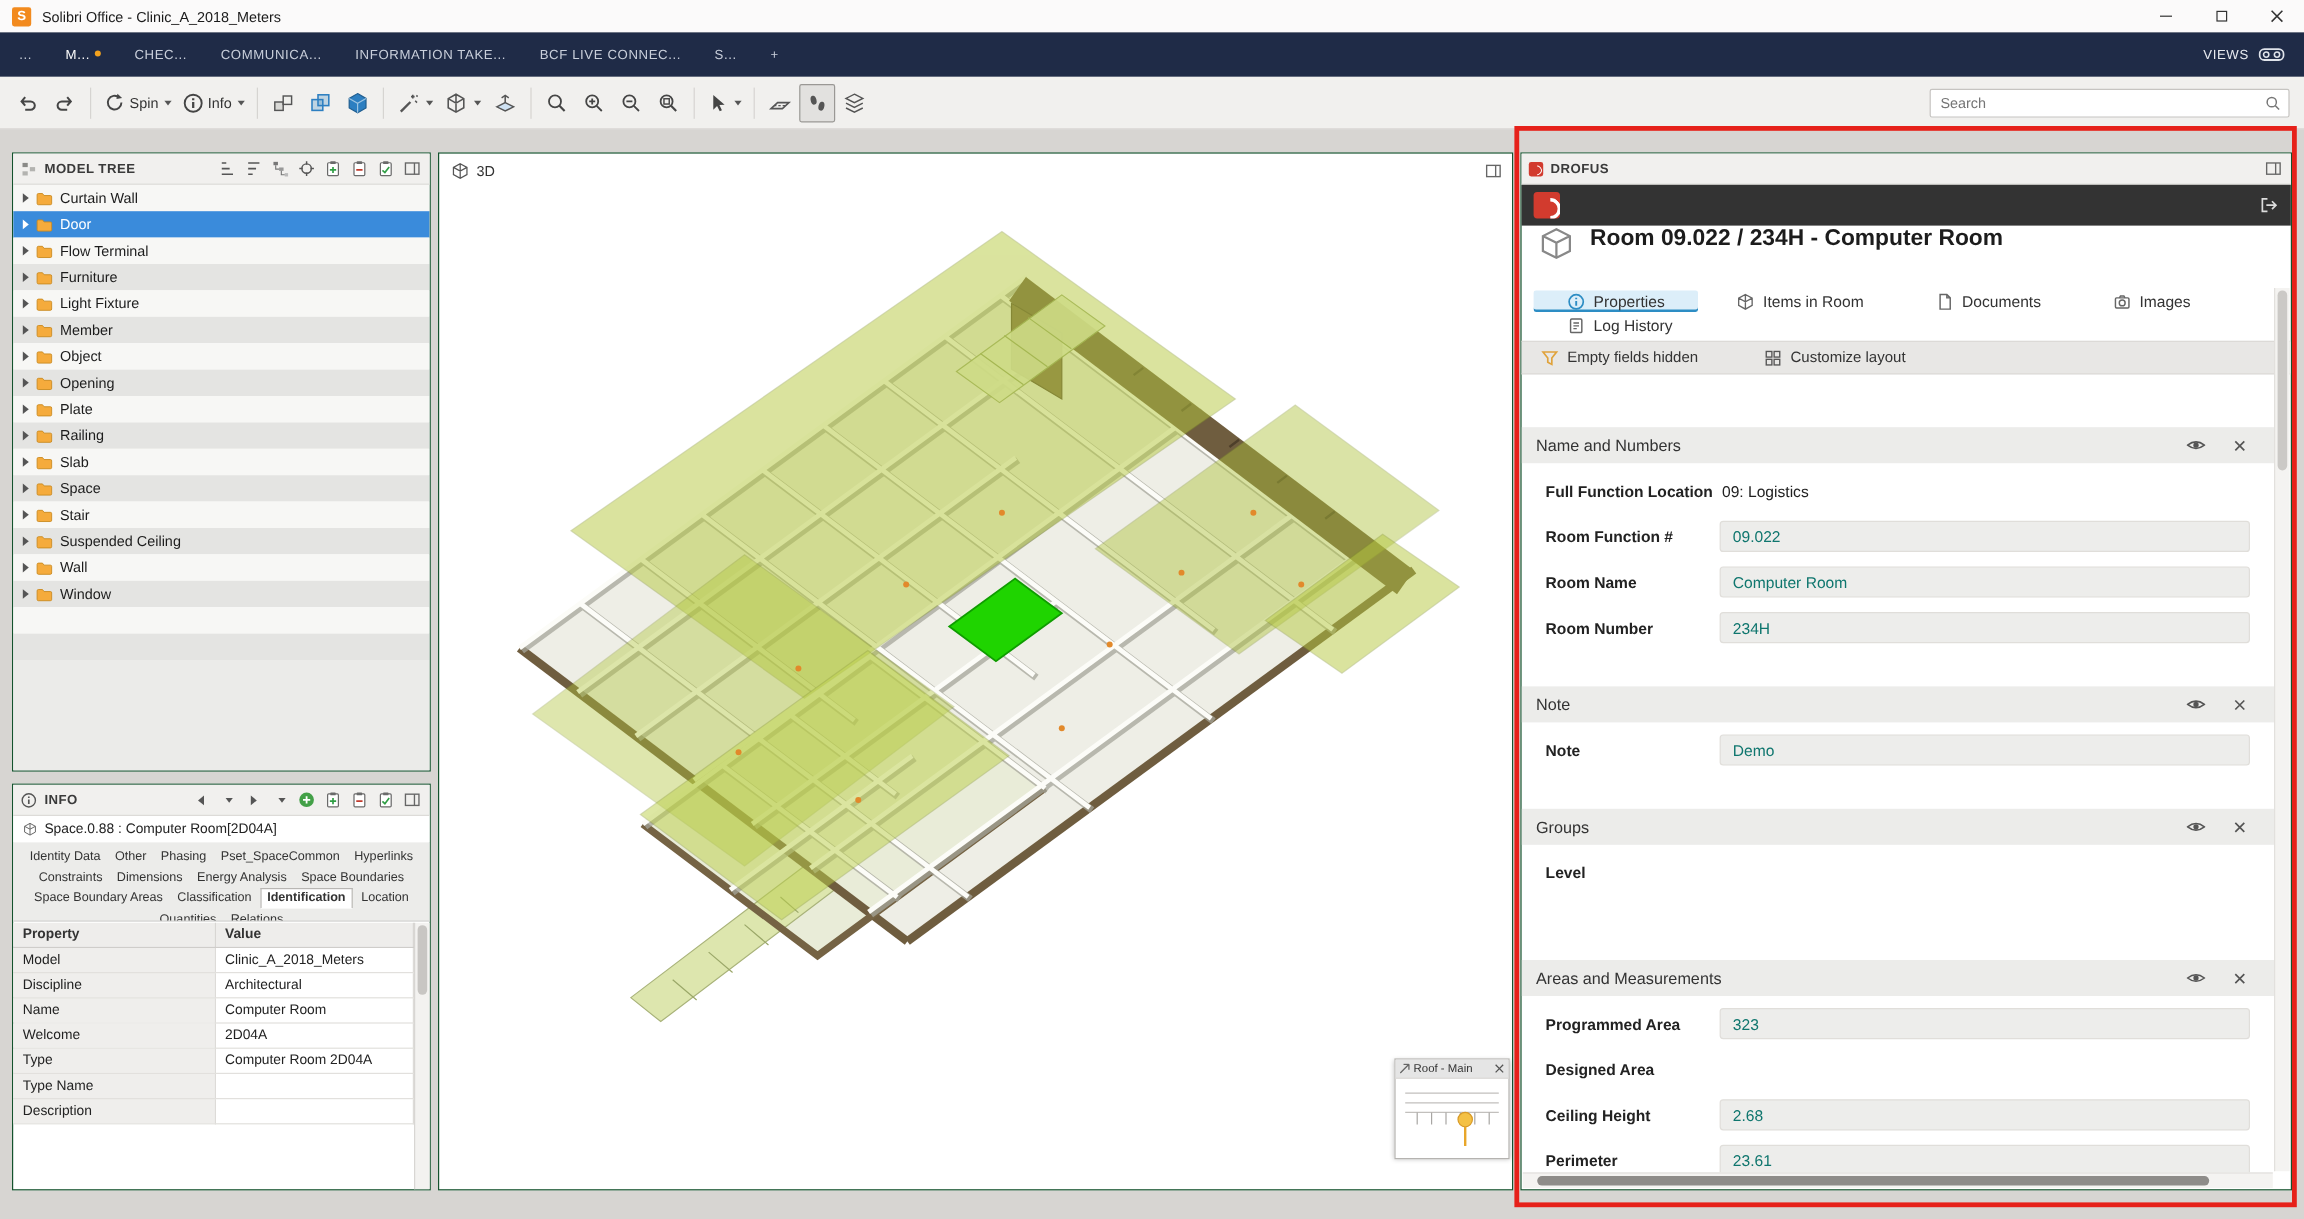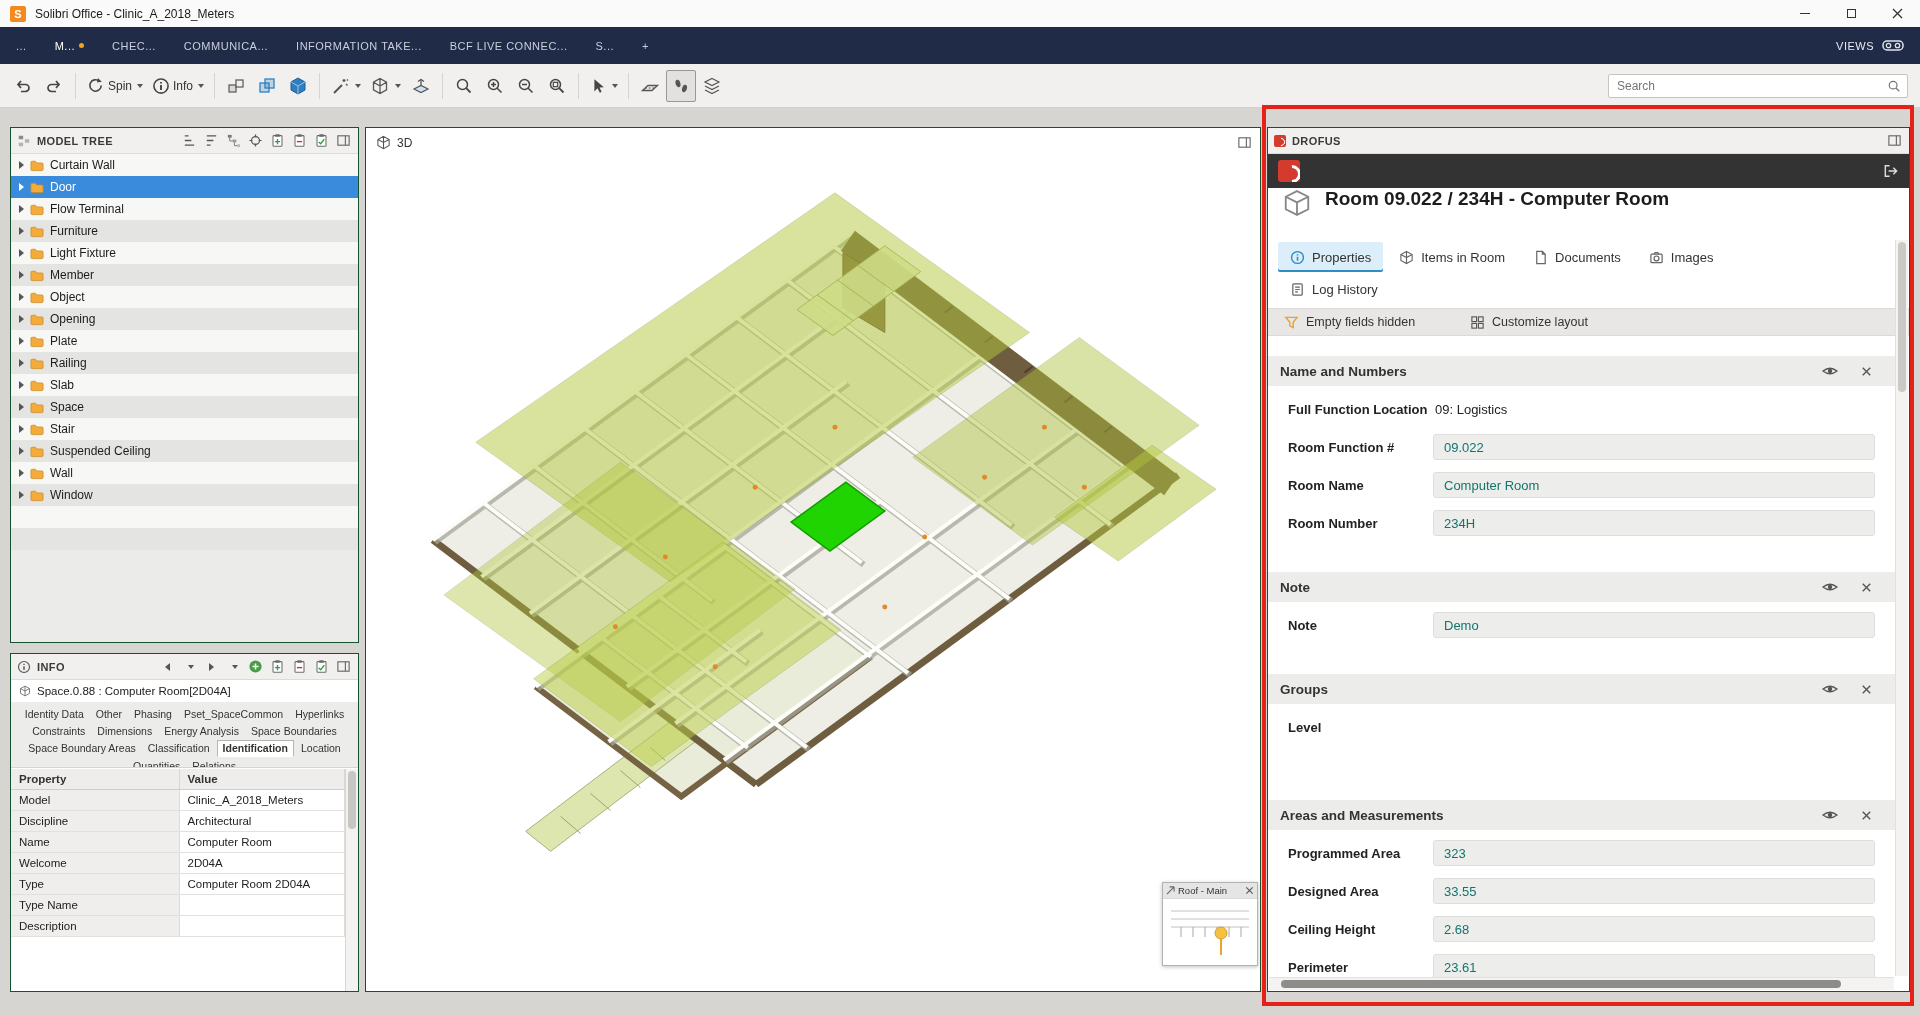--- a/index.html
+++ b/index.html
@@ -81,28 +81,28 @@
   .dr-dark{height:34px;background:#333;display:flex;align-items:center;padding:0 10px}
   .dr-logo{width:22px;height:22px;border-radius:3px;background:#d23b2e;position:relative;overflow:hidden}
   .dr-logo::after{content:"";position:absolute;left:5px;top:5px;width:12px;height:12px;border-radius:50%;border:3px solid #fff;border-left-color:transparent;border-bottom-color:transparent;transform:rotate(45deg)}
   .dr-logo-sm{width:12px;height:12px;border-radius:2px;background:#d23b2e;position:relative}
   .dr-logo-sm::after{content:"";position:absolute;left:3px;top:3px;width:6px;height:6px;border-radius:50%;border:1.5px solid #fff;border-left-color:transparent;border-bottom-color:transparent;transform:rotate(45deg)}
   .dr-open{margin-left:auto;display:flex}
   .dr-titlerow{height:50px;display:flex;gap:13px;padding:0 14px}
   .dr-title{font-size:19px;font-weight:bold;color:#1c1c1c}
   .dtabs{padding:4px 10px 0}
   .dtab-row{display:flex;gap:4px;margin-bottom:2px}
-  .dtab{height:30px;display:flex;align-items:center;gap:7px;padding:0 12px;font-size:13px;color:#333;border-radius:2px}
+  .dtab{height:18px;display:flex;align-items:center;gap:7px;padding:0 28px;font-size:13px;color:#333;border-radius:2px}
   .dtab.active{background:#dceef9;box-shadow:inset 0 -2px 0 #2d8dc4}
   .dr-actions{height:28px;background:#e8e7e5;border-top:1px solid #dcdad7;border-bottom:1px solid #dcdad7;display:flex;align-items:center;padding:0 16px;margin-top:4px}
   .dr-action{display:flex;align-items:flex-start;gap:7px;font-size:12.5px;color:#333;margin-right:55px}
   .dr-content{position:absolute;top:208px;bottom:14px;left:0;right:14px;overflow:hidden;padding-top:20px}
   .dsection{margin-bottom:20px}
   .dsection-head{height:30px;background:#ececea;display:flex;align-items:center;padding:0 12px}
-  .dsection-title{font-size:13.5px;font-weight:bold;color:#333}
+  .dsection-title{font-size:13.5px;font-weight:normal;color:#333}
   .sec-btns{margin-left:auto;display:flex;gap:18px;padding-right:8px}
   .sec-btn{width:18px;height:18px;display:flex;align-items:center;justify-content:center}
   .dfields{padding:4px 0 10px 0}
   .dsection.groups .dfields{padding-bottom:34px}
   .dfield{height:38px;display:flex;align-items:center}
   .dfield-label{width:165px;padding-left:20px;font-size:13px;font-weight:bold;color:#222;white-space:nowrap}
   .dfield-value{flex:1;margin-right:20px}
   .dfield-value.plain{font-size:13px;color:#222;padding-left:2px}
   .dfield-box{height:26px;background:#ededeb;border:1px solid #e0deda;border-radius:3px;display:flex;align-items:center;padding:0 10px;font-size:13px;color:#0f766e;gap:8px}
   .dot{width:11px;height:11px;border-radius:50%;flex:none}
@@ -878,25 +878,20 @@
             <div class="dfield">
               <div class="dfield-label">Programmed Area</div>
               <div class="dfield-value">
                 <div class="dfield-box">
                   <span>323</span>
                 </div>
               </div>
             </div>
             <div class="dfield">
               <div class="dfield-label">Designed Area</div>
-              <div class="dfield-value">
-                <div class="dfield-box">
-                  <span>33.55</span>
-                </div>
-              </div>
             </div>
             <div class="dfield">
               <div class="dfield-label">Ceiling Height</div>
               <div class="dfield-value">
                 <div class="dfield-box">
                   <span>2.68</span>
                 </div>
               </div>
             </div>
             <div class="dfield">

